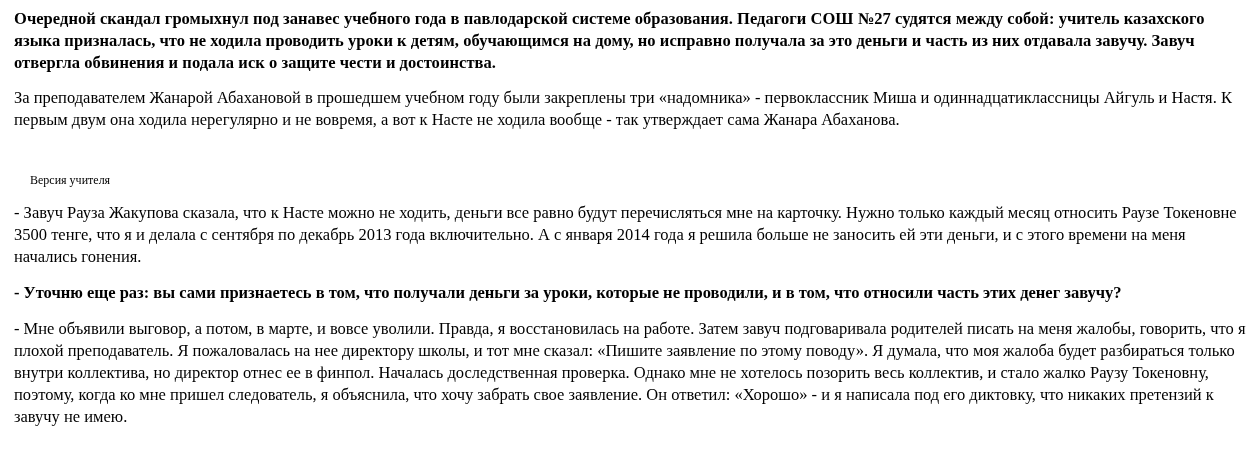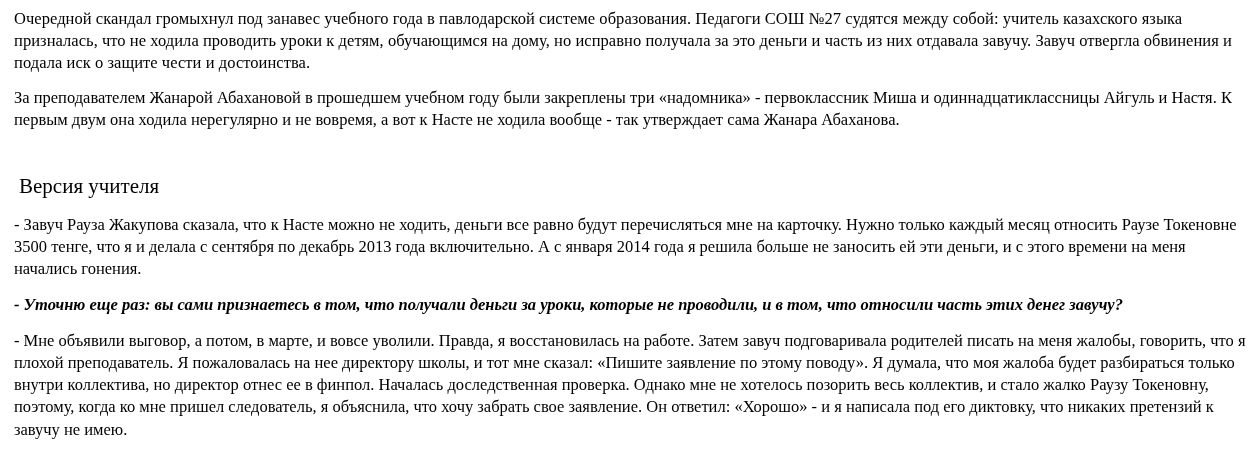--- a/index.html
+++ b/index.html
@@ -12,39 +12,38 @@
     min-height: 460px;
     font-family: "Liberation Serif", "DejaVu Serif", serif;
     color: #000000;
   }
   .article {
     padding: 8px 10px 10px 14px;
     box-sizing: border-box;
     width: 1259px;
   }
   .lead {
-    font-weight: normal;
+    font-weight: bold;
     font-size: 16.5px;
     line-height: 1.32;
     margin: 0 0 14px 0;
     letter-spacing: 0.05px;
   }
   .para {
     font-size: 16.5px;
     line-height: 1.34;
     margin: 10px 0 14px 0;
   }
   .para.bold {
     font-weight: bold;
-    font-style: italic;
   }
   .section-label {
-    font-size: 21px;
+    font-size: 12px;
     line-height: 1.34;
-    margin: 0 0 14px 5px;
+    margin: 0 0 14px 16px;
   }
   .spacer-lg {
     height: 26px;
   }
 </style>
 </head>
 <body>
 
 <div class="article">
 

